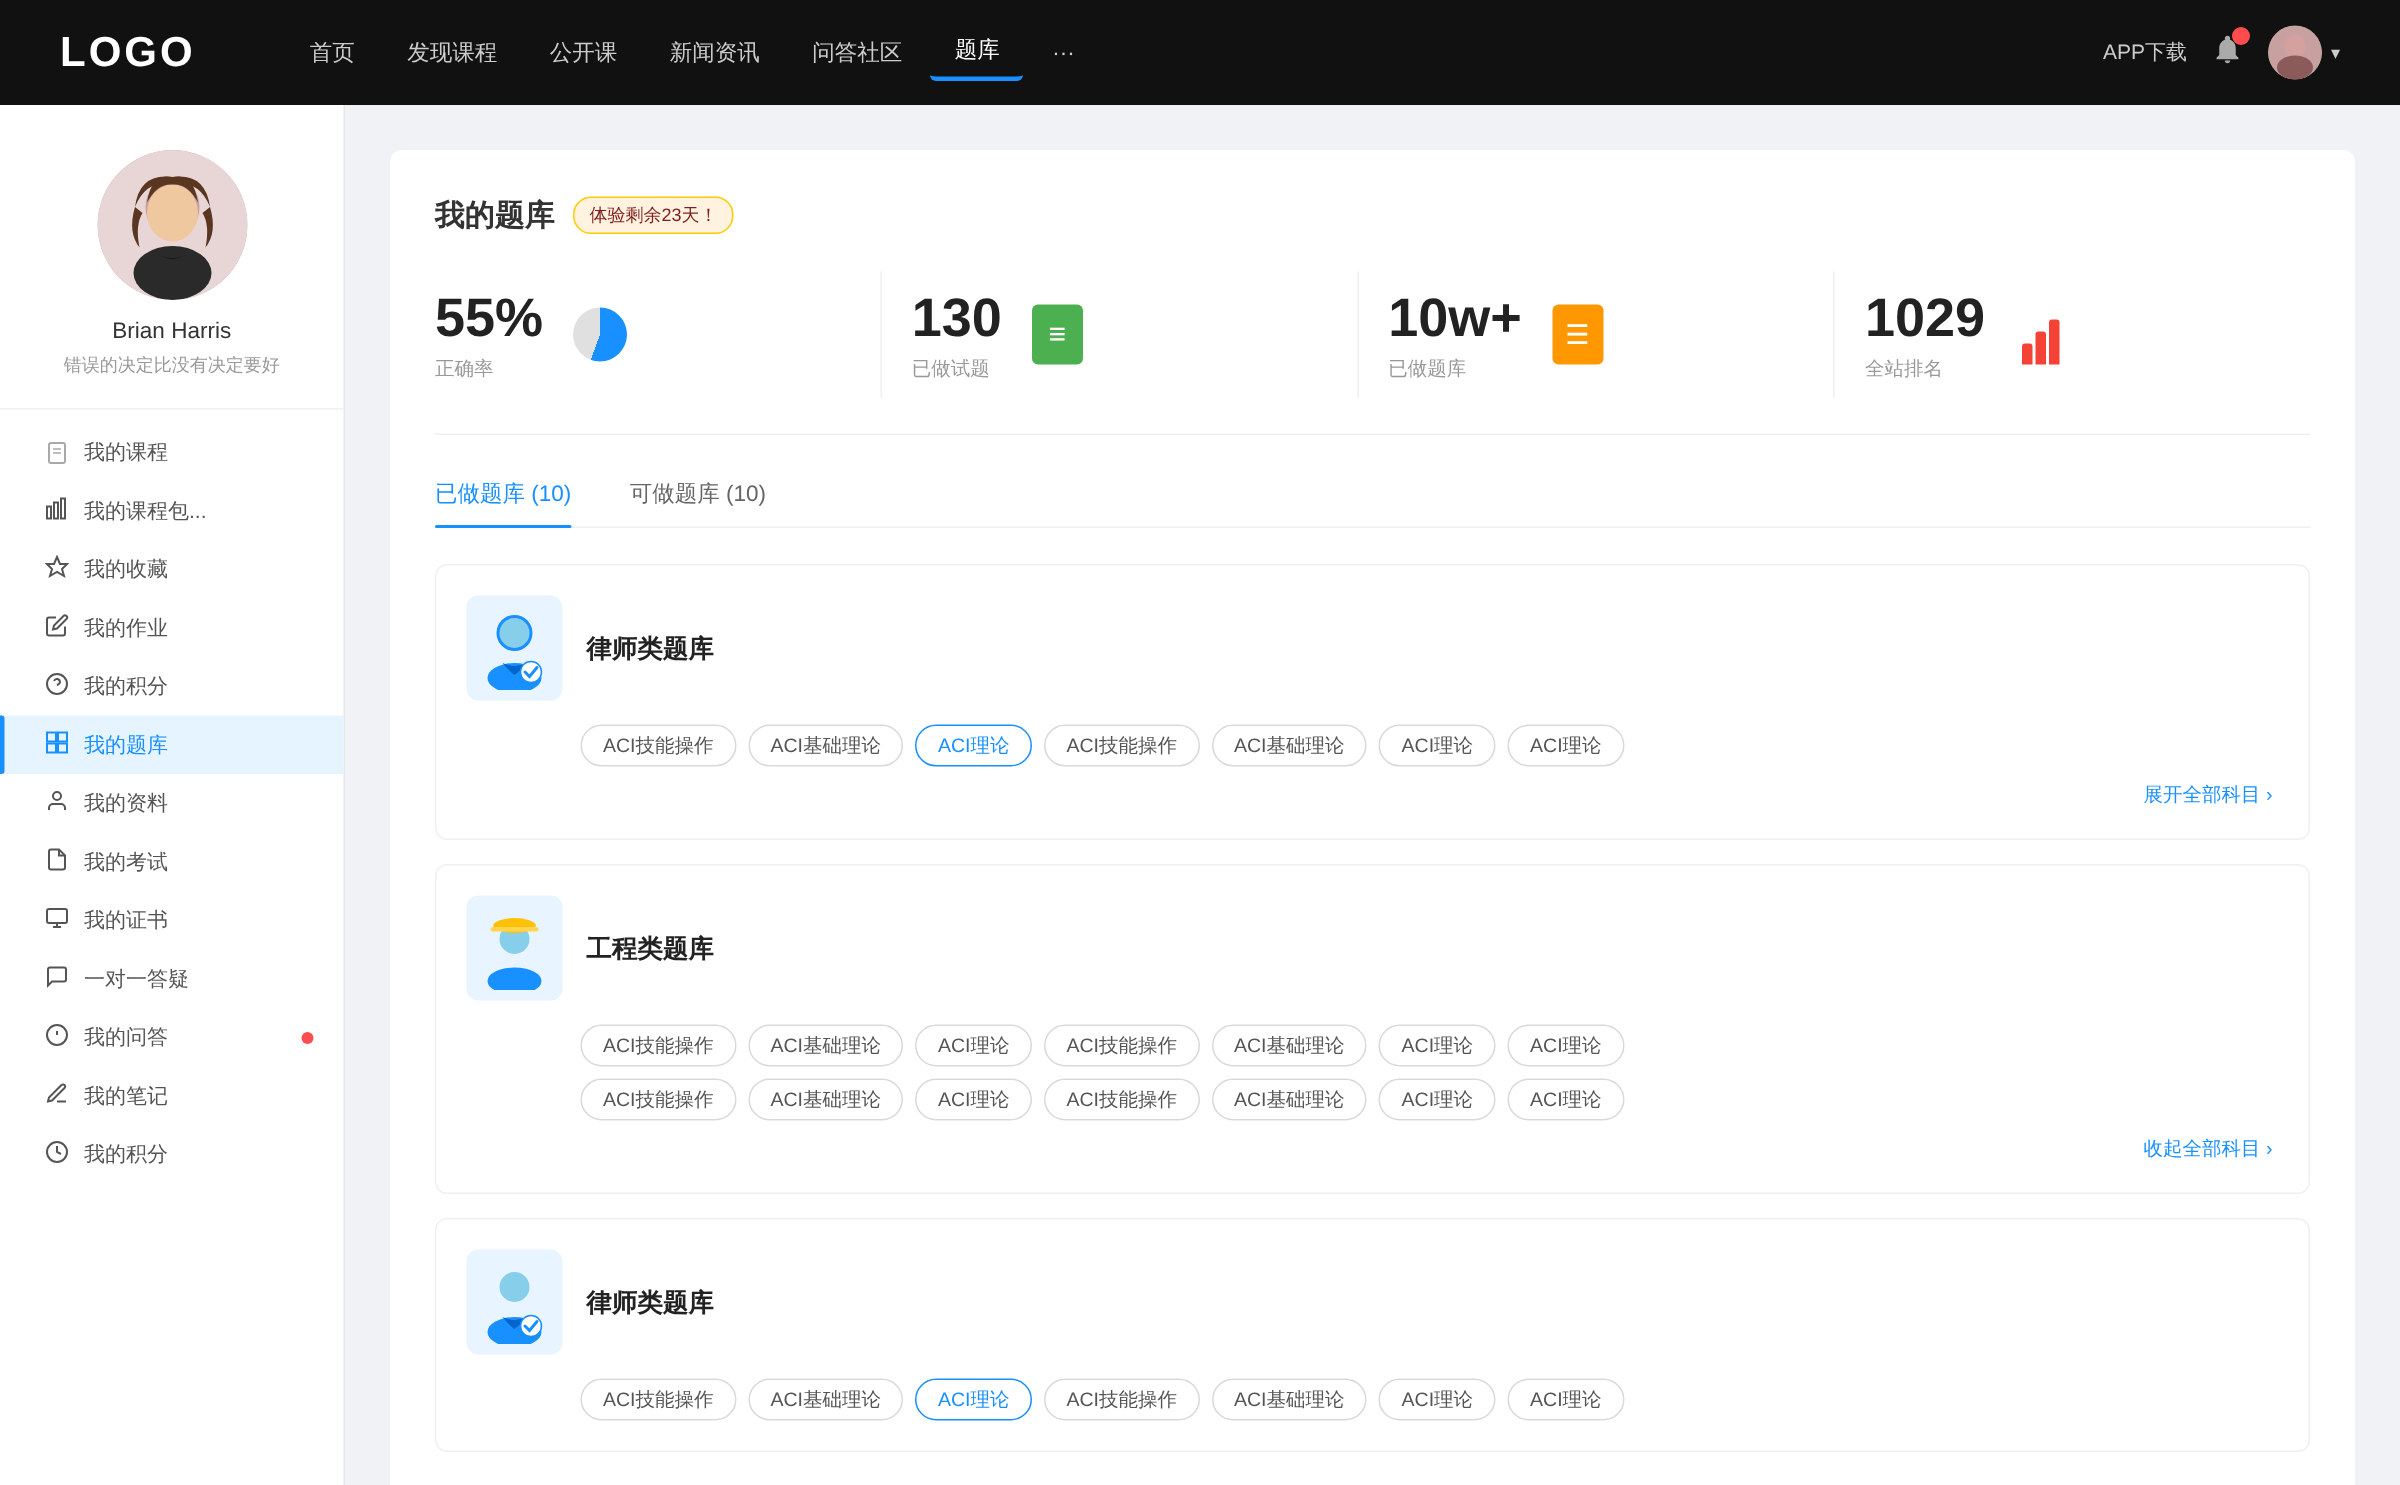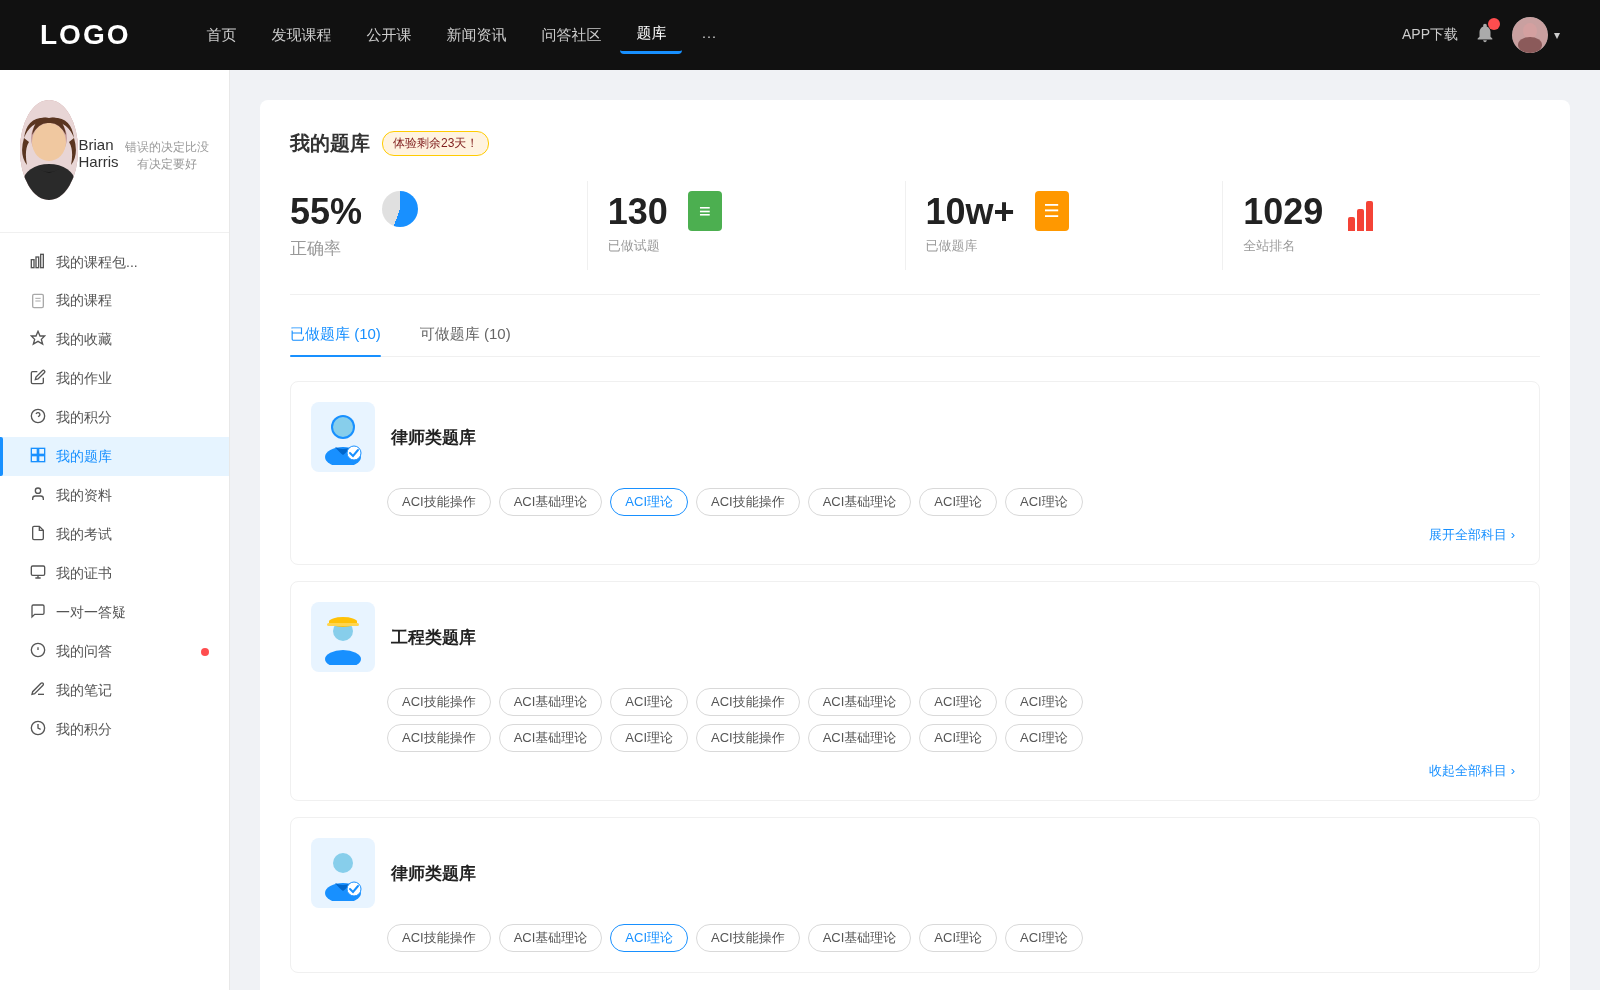--- a/index.html
+++ b/index.html
@@ -37,21 +37,21 @@
     .main-layout {
       display: flex; margin-top: 70px; min-height: 920px;
     }
 
     
     .sidebar {
       width: 230px; background: white; padding: 30px 0; flex-shrink: 0;
       border-right: 1px solid #e8e8e8; min-height: 920px;
     }
     .profile-section {
-      display: flex; flex-direction: row; align-items: center;
+      display: flex; flex-direction: column; align-items: center;
       padding: 0 20px 20px; border-bottom: 1px solid #f0f0f0;
     }
     .profile-avatar {
       width: 100px; height: 100px; border-radius: 50%; overflow: hidden;
       background: #e8e8e8; display: flex; align-items: center; justify-content: center;
       margin-bottom: 12px;
     }
     .profile-avatar-inner {
       width: 100px; height: 100px; border-radius: 50%;
       background: linear-gradient(135deg, #d4a5a5, #c9a0a0);
@@ -85,21 +85,21 @@
       background: #fff3e0; color: #7f1d1d; font-size: 12px; padding: 3px 10px;
       border-radius: 12px; border: 1px solid #ffcc02;
     }
 
     
     .stats-row {
       display: flex; gap: 0; margin-bottom: 30px;
       border-bottom: 1px solid #f0f0f0; padding-bottom: 24px;
     }
     .stat-item {
-      flex: 1; display: flex; gap: 12px;
+      flex: 1; display: flex; align-items: center; gap: 12px;
       padding: 10px 20px; border-right: 1px solid #f0f0f0;
     }
     .stat-item:first-child { padding-left: 0; }
     .stat-item:last-child { border-right: none; }
 
     
     .tab-row { display: flex; gap: 39px; margin-bottom: 24px; border-bottom: 1px solid #f0f0f0; }
     .tab-item {
       font-size: 15px; padding-bottom: 12px; cursor: pointer; color: #666;
       position: relative;
@@ -202,42 +202,42 @@
             <path d="M38 68 Q50 76 62 68 Q56 72 50 73 Q44 72 38 68Z" fill="#1a1a1a"></path>
           </svg>
         </div>
       </div>
       <div class="profile-name">Brian Harris</div>
       <div class="profile-motto">错误的决定比没有决定要好</div>
     </div>
     <div class="sidebar-menu">
 
       <div class="menu-item">
-        <span>
-          <svg width="16" height="16" viewBox="0 0 24 24" fill="none" stroke="#555" stroke-width="2">
-              <rect x="2" y="10" width="4" height="12"></rect>
-              <rect x="9" y="6" width="4" height="16"></rect>
-              <rect x="16" y="2" width="4" height="20"></rect>
-            </svg>
-        </span>
-        <span>我的课程包...</span>
-      </div>
-      <div class="menu-item">
         <span style="width:16px;height:16px;display:inline-block;opacity:0.5">
           <svg width="16" height="16" viewBox="0 0 24 24" fill="#555">
               <rect x="4" y="2" width="16" height="20" rx="2" fill="none" stroke="#555" stroke-width="2"></rect>
               <line x1="8" y1="8" x2="16" y2="8" stroke="#555" stroke-width="1.5"></line>
               <line x1="8" y1="12" x2="16" y2="12" stroke="#555" stroke-width="1.5"></line>
             </svg>
         </span>
         <span>我的课程</span>
       </div>
       <div class="menu-item">
         <span>
           <svg width="16" height="16" viewBox="0 0 24 24" fill="none" stroke="#555" stroke-width="2">
+              <rect x="2" y="10" width="4" height="12"></rect>
+              <rect x="9" y="6" width="4" height="16"></rect>
+              <rect x="16" y="2" width="4" height="20"></rect>
+            </svg>
+        </span>
+        <span>我的课程包...</span>
+      </div>
+      <div class="menu-item">
+        <span>
+          <svg width="16" height="16" viewBox="0 0 24 24" fill="none" stroke="#555" stroke-width="2">
               <polygon points="12,2 15,9 22,9 17,14 19,21 12,17 5,21 7,14 2,9 9,9"></polygon>
             </svg>
         </span>
         <span>我的收藏</span>
       </div>
       <div class="menu-item">
         <span>
           <svg width="16" height="16" viewBox="0 0 24 24" fill="none" stroke="#555" stroke-width="2">
               <path d="M11 4H4a2 2 0 00-2 2v14a2 2 0 002 2h14a2 2 0 002-2v-7"></path>
               <path d="M18.5 2.5a2.121 2.121 0 013 3L12 15l-4 1 1-4 9.5-9.5z"></path>
@@ -339,21 +339,21 @@
       <div class="page-header">
         <span class="page-title">我的题库</span>
         <span class="trial-badge">体验剩余23天！</span>
       </div>
 
       <div class="stats-row">
 
         <div class="stat-item">
           <div>
             <div style="font-size:36px;font-weight:700;color:#222">55%</div>
-            <div style="font-size:17px;color:#999;margin-top:4px">正确率</div>
+            <div style="font-size:13px;color:#999;margin-top:4px">正确率</div>
           </div>
           <div class="pie-chart" style="margin-left:8px"></div>
         </div>
 
         <div class="stat-item">
           <div>
             <div style="font-size:36px;font-weight:700;color:#222">130</div>
             <div style="font-size:13px;color:#999;margin-top:4px">已做试题</div>
           </div>
           <div class="doc-icon" style="margin-left:8px;width:34px;height:40px;background:#4caf50;border-radius:4px;display:flex;align-items:center;justify-content:center;color:white;font-size:20px">≡</div>

